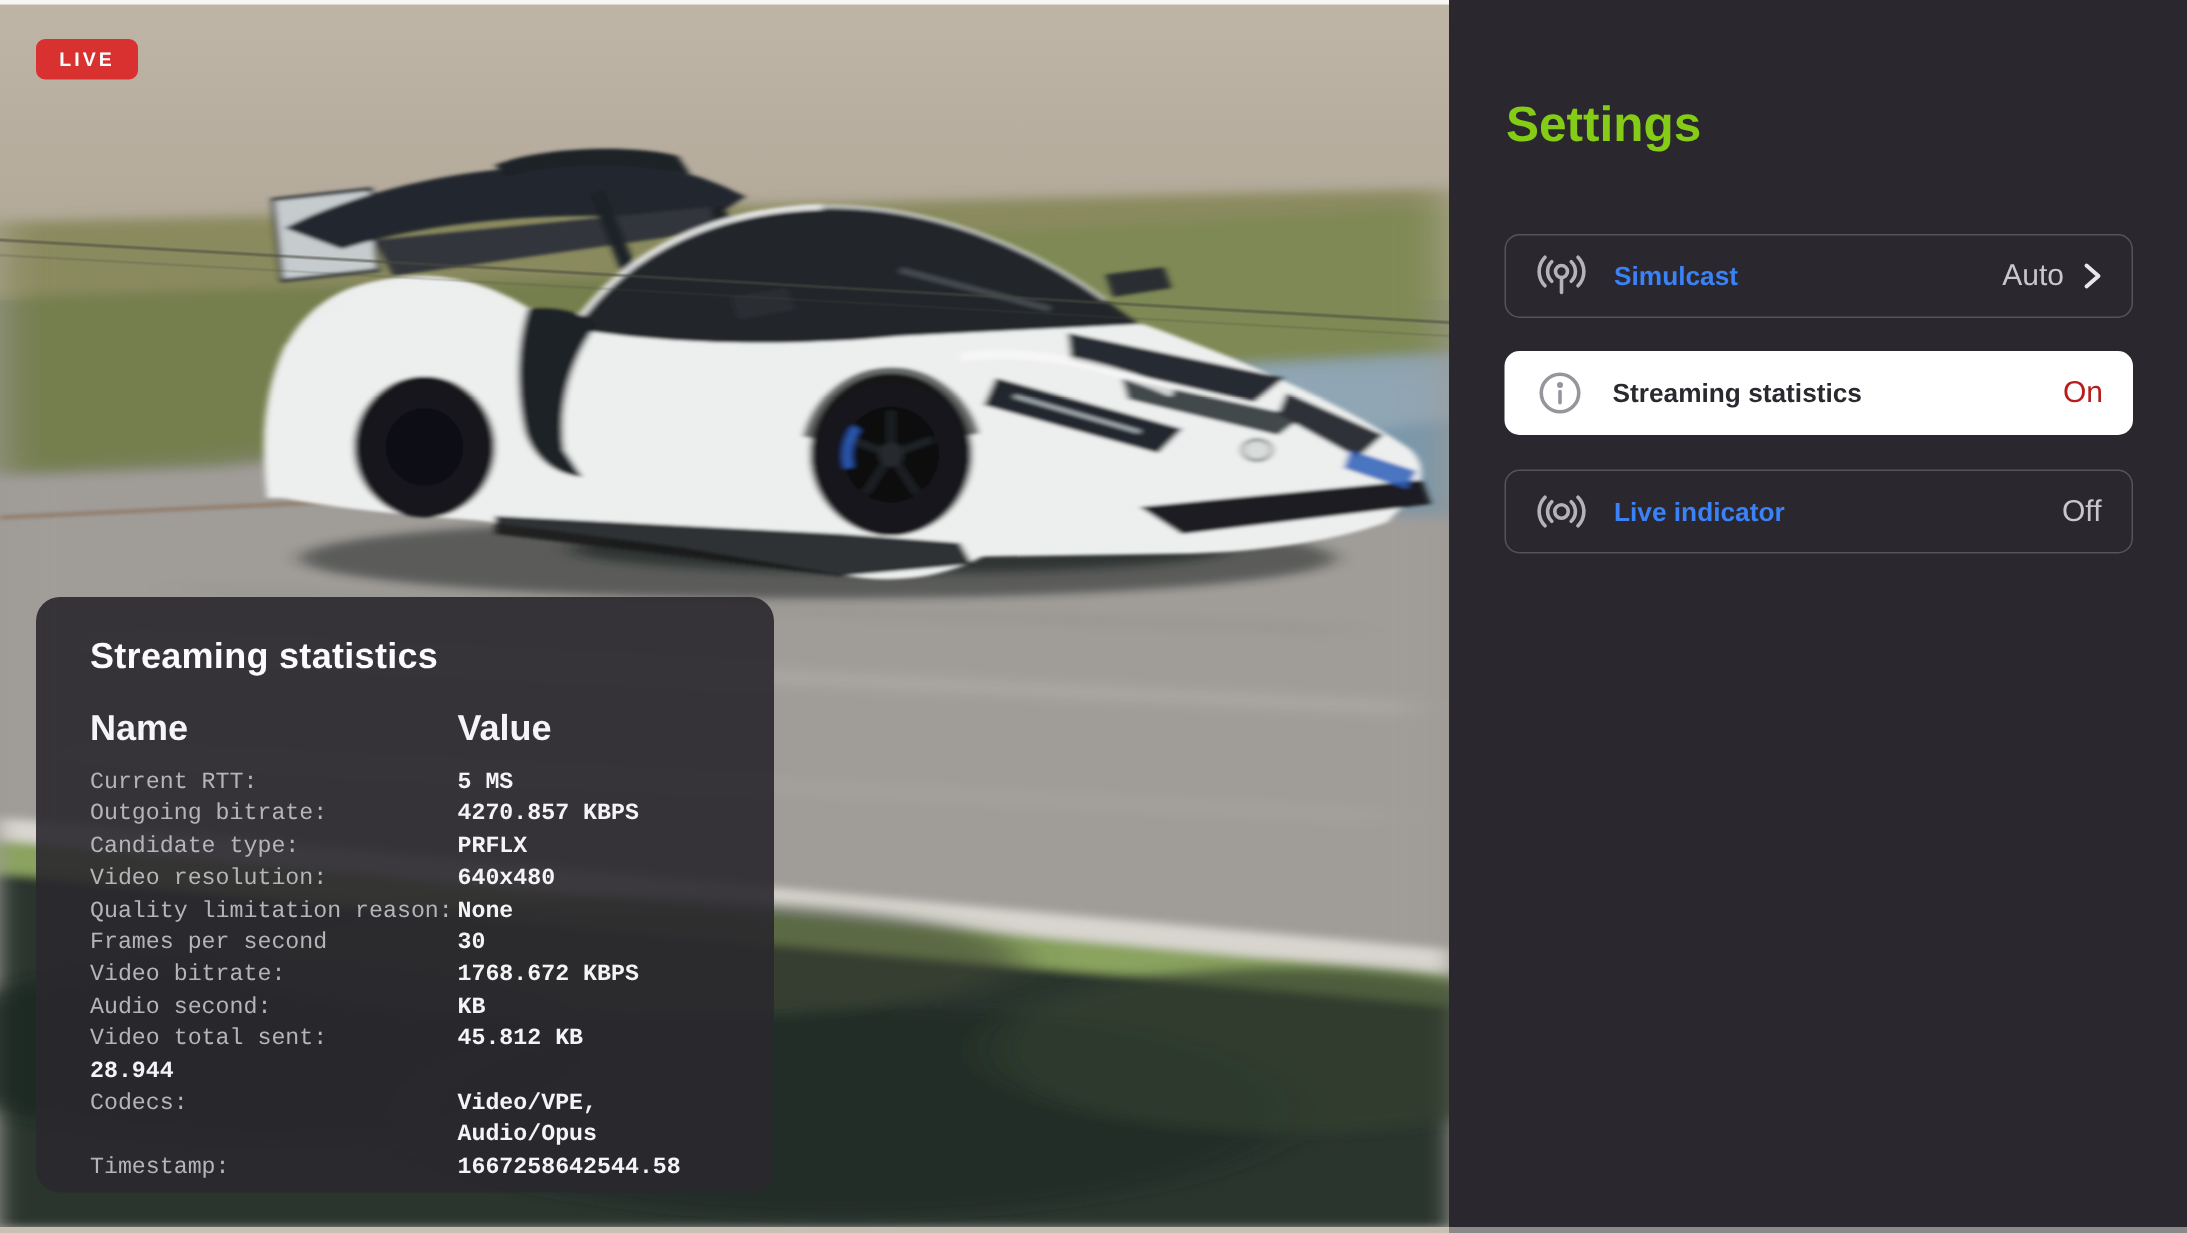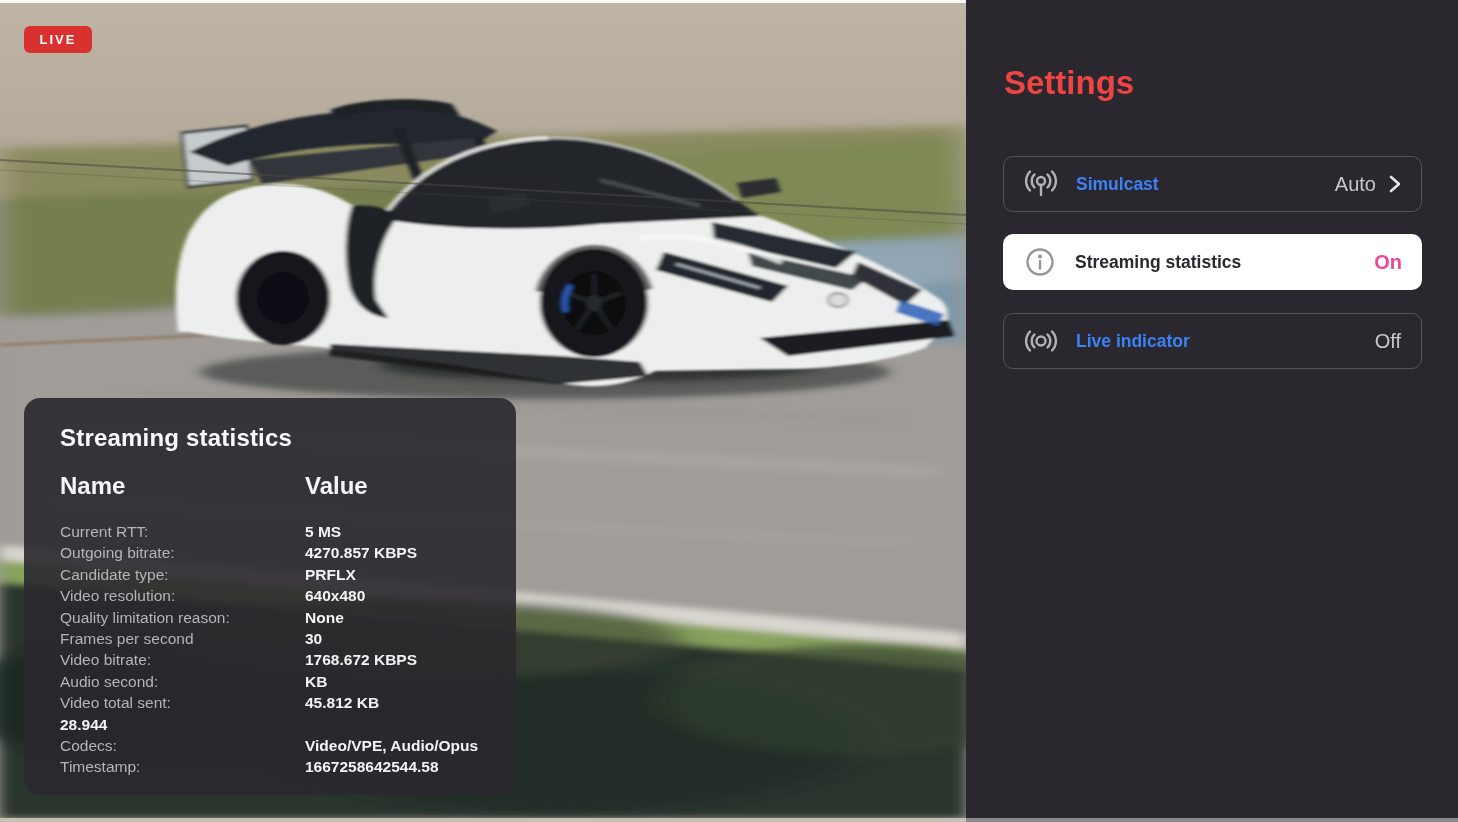--- a/index.html
+++ b/index.html
@@ -15,37 +15,37 @@
     border-radius:6px; display:flex; align-items:center; justify-content:center;
     color:#fff; font-size:13px; font-weight:700; letter-spacing:2px; }
 
   
   .stats { position:absolute; left:24px; top:398px; width:492px; height:397px;
     border-radius:16px; background:rgba(42,40,46,0.90); color:#fff;
     padding:26px 20px 24px 36px; }
   .stats-title { font-size:24px; font-weight:700; color:#fbfafc; letter-spacing:.2px; }
   .stats-head { display:grid; grid-template-columns:245px 1fr; margin-top:20px;
     font-size:24px; font-weight:700; color:#f5f4f6; }
-  .stat-rows { margin-top:21px; }
+  .stat-rows { margin-top:11px;font-family:Liberation Mono, monospace; }
   .stat-row { display:grid; grid-template-columns:245px 1fr; line-height:21.4px; font-size:15.5px; }
   .stat-name { color:#b6b3b9; font-weight:500; }
   .stat-value { color:#f4f3f5; font-weight:700; }
 
   
   .settings { position:absolute; left:966px; top:0; width:492px; height:818px; }
-  .settings-title { position:absolute; left:38px; top:64px; font-size:33px; font-weight:700; color:#ef4444; }
+  .settings-title { position:absolute; left:38px; top:64px; font-size:33px; font-weight:700; color:#84cc16; }
   .srow { position:absolute; left:37px; width:419px; height:56px; border-radius:10px;
     display:flex; align-items:center; padding:0 20px; }
   .srow.outlined { border:1.5px solid #56535b; }
   .srow.selected { background:#ffffff; }
   .srow .icon { width:34px; height:34px; margin-right:18px; flex:0 0 auto; display:flex; align-items:center; justify-content:center; }
   .srow .label { flex:1; font-size:17.5px; font-weight:700; color:#3b82f6; }
   .srow.selected .label { color:#2b2930; }
   .srow .value { font-size:20px; font-weight:500; color:#c9c6cd; }
-  .srow.selected .value { color:#ec4899; font-weight:700; }
+  .srow.selected .value { color:#b91c1c; font-weight:400; }
   .chev { margin-left:12px; display:flex; }
 
   
   .bottom-strip { position:absolute; left:0; top:818px; width:1458px; height:4px; display:flex; }
   .bottom-strip .seg-video { width:966px; height:4px; background:#c8c0b2; }
   .bottom-strip .seg-settings { width:492px; height:4px; background:#8a8a8a; }
 </style>
 </head>
 <body>
 

